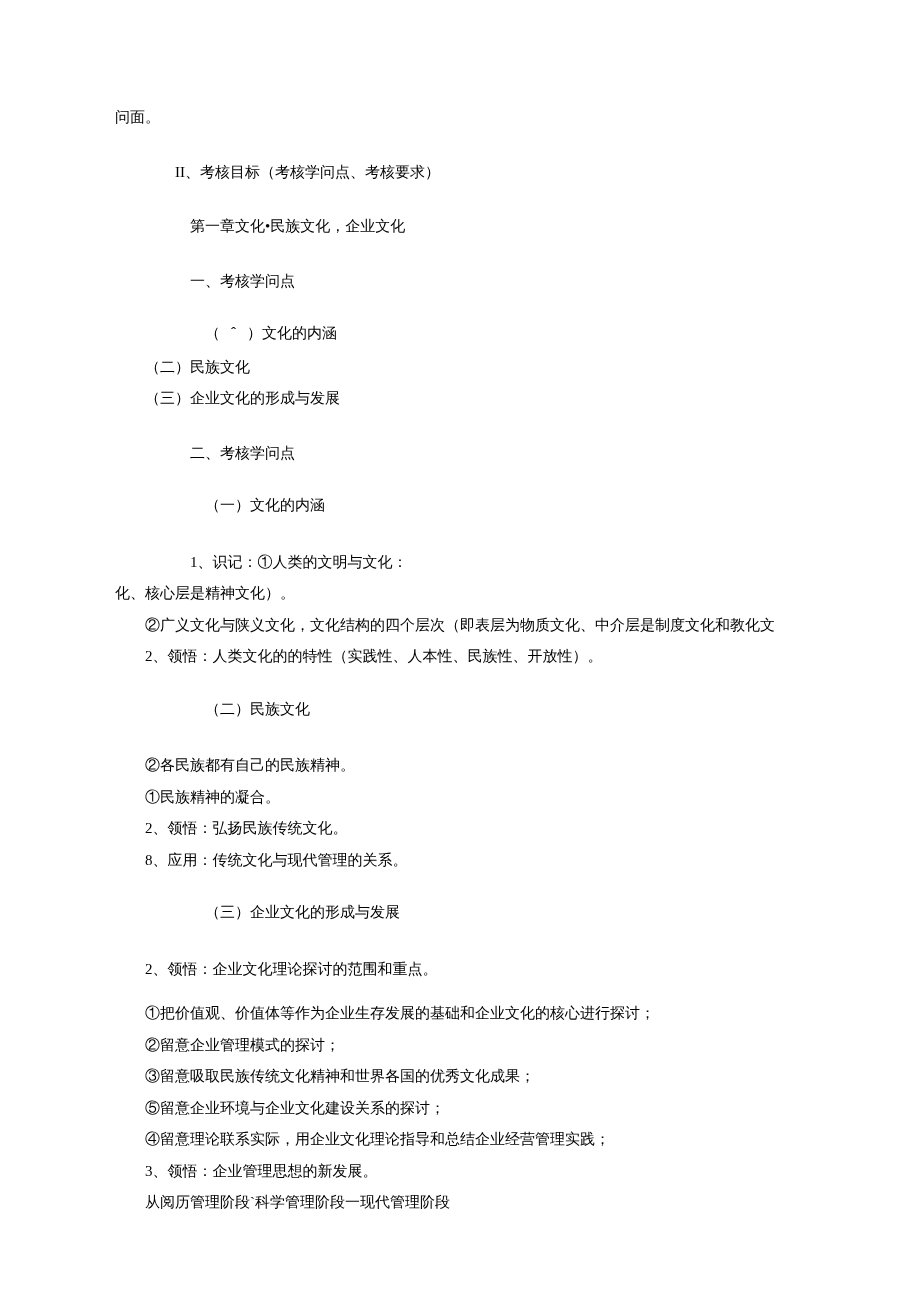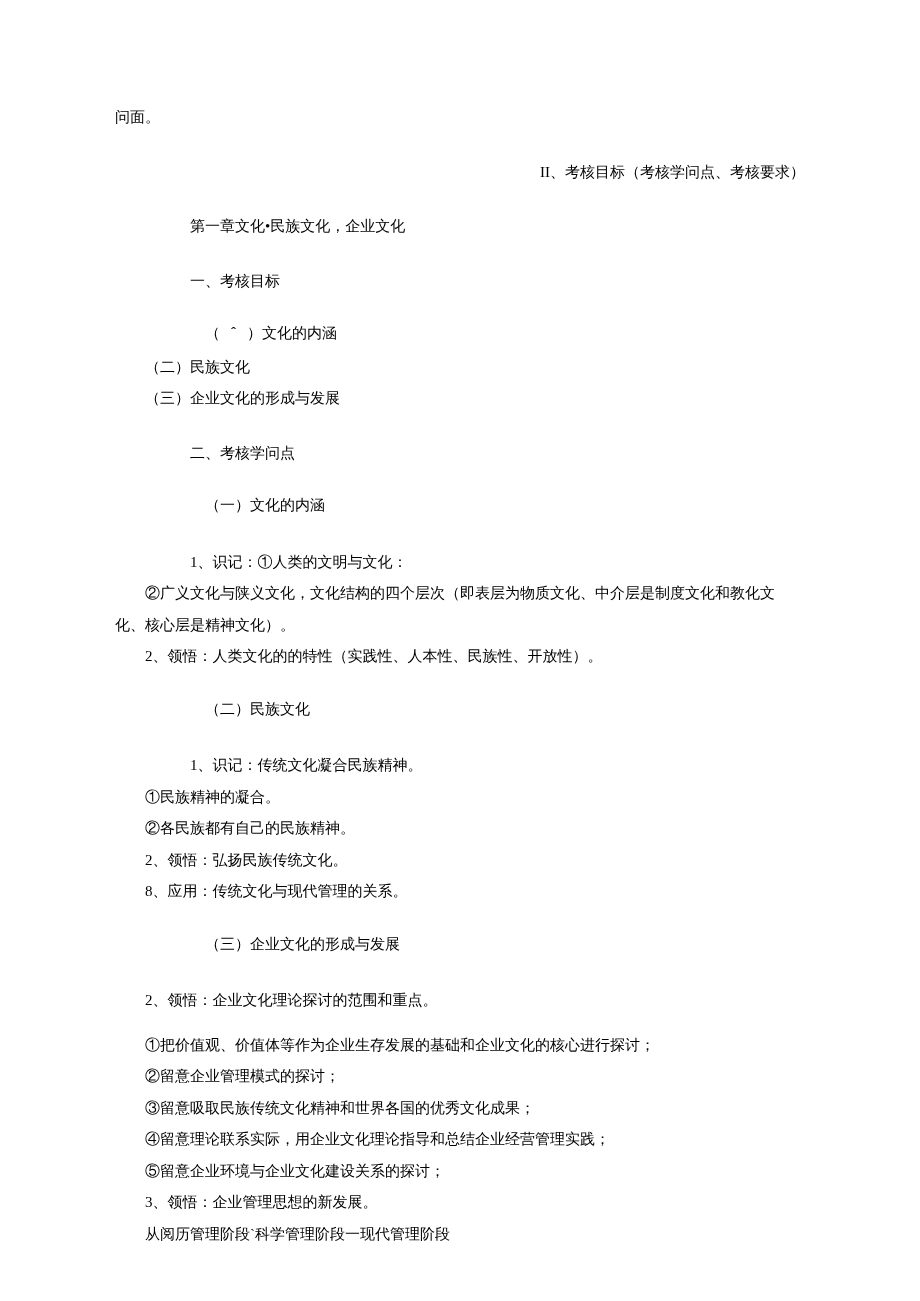--- a/index.html
+++ b/index.html
@@ -13,21 +13,21 @@
     width: 920px;
   }
   .page {
     padding: 100px 115px 60px 115px;
   }
   .line {
     margin: 3px 0;
   }
   .indent-0 { text-indent: 0em; }
   .indent-2 { text-indent: 2em; }
-  .indent-4 { text-indent: 4em; text-align: right; }
+  .indent-4 { text-indent: 4em; }
   .indent-5 { text-indent: 5em; }
   .indent-6 { text-indent: 6em; font-family: Liberation Mono, monospace; }
   .gap { height: 20px; }
 </style>
 </head>
 <body>
 
 <div class="page">
 
   <div class="line indent-0">问面。</div>
@@ -35,66 +35,65 @@
   <div class="gap"></div>
 
   <div class="line indent-4">II、考核目标（考核学问点、考核要求）</div>
 
   <div class="gap"></div>
 
   <div class="line indent-5">第一章文化•民族文化，企业文化</div>
 
   <div class="gap"></div>
 
-  <div class="line indent-5">一、考核目标</div>
+  <div class="line indent-5">一、考核学问点</div>
 
   <div class="gap"></div>
 
   <div class="line indent-6">（ ˆ ）文化的内涵</div>
   <div class="line indent-2">（二）民族文化</div>
   <div class="line indent-2">（三）企业文化的形成与发展</div>
 
   <div class="gap"></div>
 
   <div class="line indent-5">二、考核学问点</div>
 
   <div class="gap"></div>
 
   <div class="line indent-6">（一）文化的内涵</div>
 
   <div class="gap"></div>
 
   <div class="line indent-5">1、识记：①人类的文明与文化：</div>
+  <div class="line indent-0">化、核心层是精神文化）。</div>
   <div class="line indent-2">②广义文化与陕义文化，文化结构的四个层次（即表层为物质文化、中介层是制度文化和教化文</div>
-  <div class="line indent-0">化、核心层是精神文化）。</div>
   <div class="line indent-2">2、领悟：人类文化的的特性（实践性、人本性、民族性、开放性）。</div>
 
   <div class="gap"></div>
 
   <div class="line indent-6">（二）民族文化</div>
 
   <div class="gap"></div>
 
-  <div class="line indent-5">1、识记：传统文化凝合民族精神。</div>
+  <div class="line indent-2">②各民族都有自己的民族精神。</div>
   <div class="line indent-2">①民族精神的凝合。</div>
-  <div class="line indent-2">②各民族都有自己的民族精神。</div>
   <div class="line indent-2">2、领悟：弘扬民族传统文化。</div>
   <div class="line indent-2">8、应用：传统文化与现代管理的关系。</div>
 
   <div class="gap"></div>
 
   <div class="line indent-6">（三）企业文化的形成与发展</div>
 
   <div class="gap"></div>
 
   <div class="line indent-2">2、领悟：企业文化理论探讨的范围和重点。</div>
 
   <div style="height:10px"></div>
 
   <div class="line indent-2">①把价值观、价值体等作为企业生存发展的基础和企业文化的核心进行探讨；</div>
   <div class="line indent-2">②留意企业管理模式的探讨；</div>
   <div class="line indent-2">③留意吸取民族传统文化精神和世界各国的优秀文化成果；</div>
+  <div class="line indent-2">⑤留意企业环境与企业文化建设关系的探讨；</div>
   <div class="line indent-2">④留意理论联系实际，用企业文化理论指导和总结企业经营管理实践；</div>
-  <div class="line indent-2">⑤留意企业环境与企业文化建设关系的探讨；</div>
   <div class="line indent-2">3、领悟：企业管理思想的新发展。</div>
   <div class="line indent-2">从阅历管理阶段`科学管理阶段一现代管理阶段</div>
 
 </div>
 
 </body></html>

